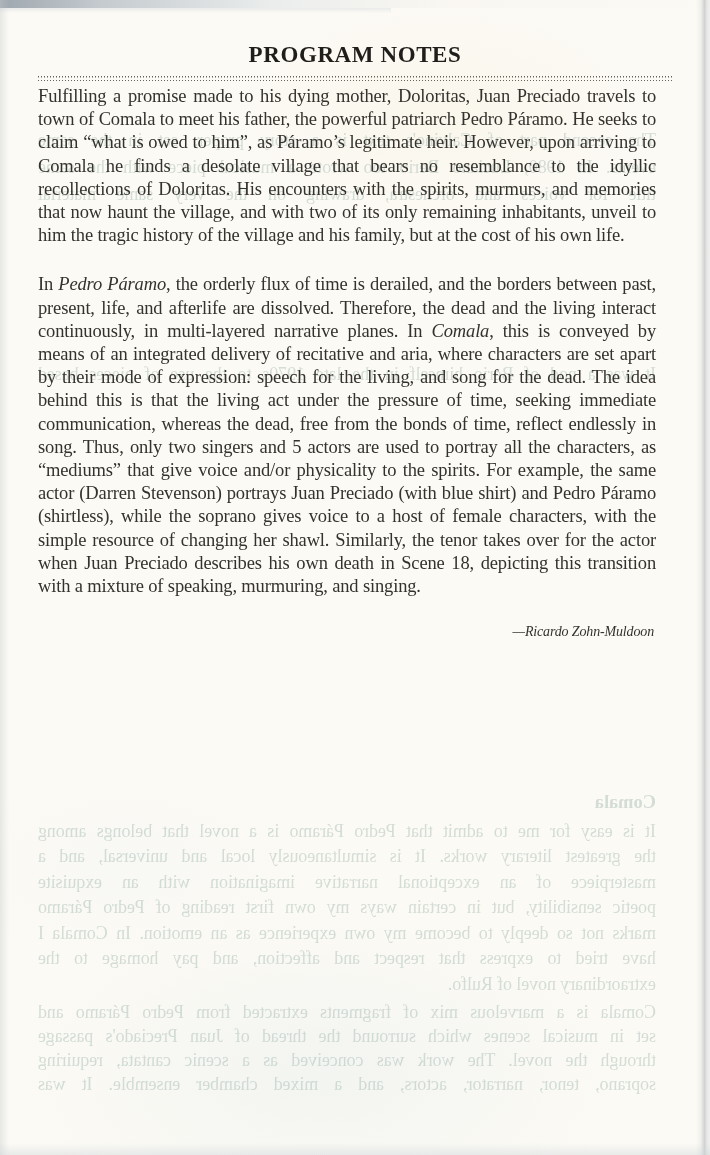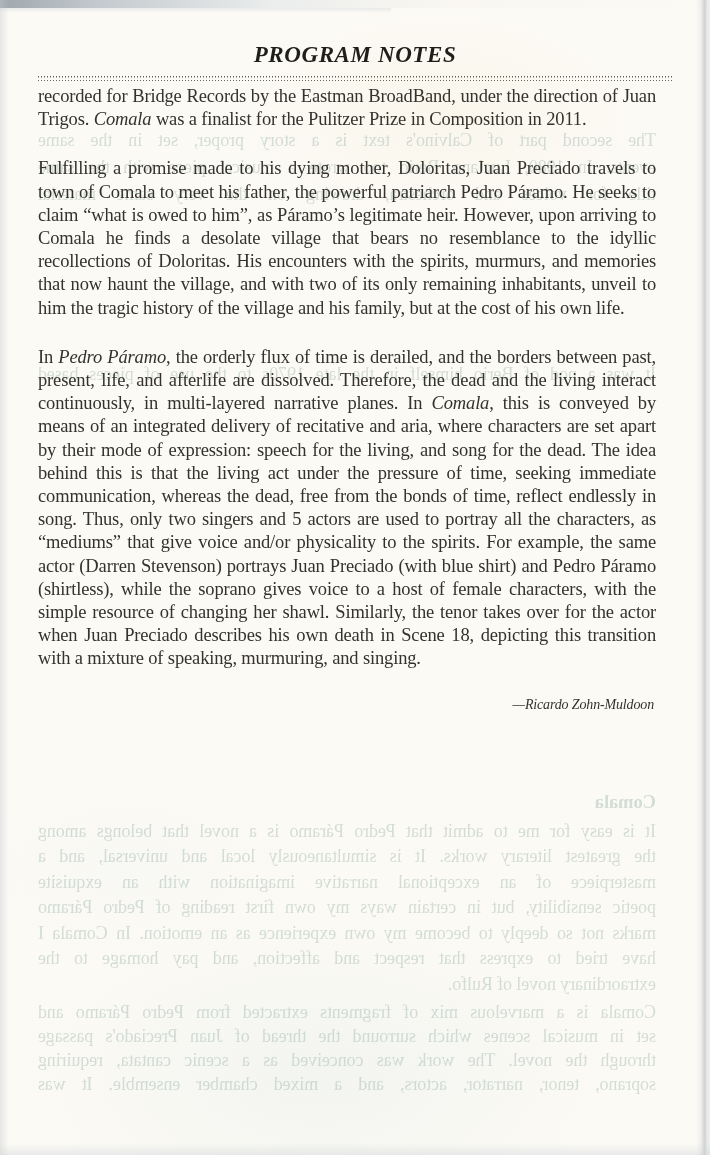--- a/index.html
+++ b/index.html
@@ -21,21 +21,21 @@
   .edge-left{position:absolute;top:0;left:0;width:9px;height:100%;
     background:linear-gradient(90deg, rgba(198,203,206,.4), transparent);}
   .edge-right{position:absolute;top:0;right:0;width:14px;height:100%;
     background:linear-gradient(90deg, transparent 0%, rgba(194,199,201,.22) 35%,
       rgba(163,170,174,.5) 62%, rgba(205,210,212,.45) 78%, rgba(228,231,232,.5) 100%);}
   .edge-bottom{position:absolute;bottom:0;left:0;width:100%;height:12px;
     background:linear-gradient(0deg, rgba(204,212,215,.4), transparent);}
 
   .title{
     position:absolute;top:42px;left:0;width:100%;margin:0;text-align:center;
-    font-size:23px;font-weight:bold;letter-spacing:.6px;color:#1f1e1b;font-style:italic;
+    font-size:23px;font-weight:bold;letter-spacing:.6px;color:#1f1e1b;
   }
   .rule{
     position:absolute;top:76px;left:38px;width:634px;height:5px;opacity:.85;
     background:
       repeating-linear-gradient(90deg,#4a4843 0 1.2px,transparent 1.2px 3px) top/100% 1.5px no-repeat,
       repeating-linear-gradient(90deg,#4a4843 0 1.2px,transparent 1.2px 3px) bottom/100% 1.5px no-repeat;
   }
 
   .body-col{
     position:absolute;top:85px;left:38px;width:618px;
@@ -98,19 +98,18 @@
   </div>
   <div class="ghost ghost-bottom">
       <div class="gline">Comala is a marvelous mix of fragments extracted from Pedro Páramo and</div>
       <div class="gline">set in musical scenes which surround the thread of Juan Preciado's passage</div>
       <div class="gline">through the novel. The work was conceived as a scenic cantata, requiring</div>
       <div class="gline">soprano, tenor, narrator, actors, and a mixed chamber ensemble. It was</div>
     </div>
 
   <div class="body-col">
     <div id="paras">
-        <p><span>recorded for Bridge Records by the Eastman BroadBand, under the direction of Juan Trigos. </span><span class="it">Comala</span><span> was a finalist for the Pulitzer Prize in Composition in 2011.</span></p>
         <p><span>Fulfilling a promise made to his dying mother, Doloritas, Juan Preciado travels to town of Comala to meet his father, the powerful patriarch Pedro Páramo. He seeks to claim “what is owed to him”, as Páramo’s legitimate heir. However, upon arriving to Comala he finds a desolate village that bears no resemblance to the idyllic recollections of Doloritas. His encounters with the spirits, murmurs, and memories that now haunt the village, and with two of its only remaining inhabitants, unveil to him the tragic history of the village and his family, but at the cost of his own life.</span></p>
         <p><span>In </span><span class="it">Pedro Páramo</span><span>, the orderly flux of time is derailed, and the borders between past, present, life, and afterlife are dissolved. Therefore, the dead and the living interact continuously, in multi-layered narrative planes. In </span><span class="it">Comala</span><span>, this is conveyed by means of an integrated delivery of recitative and aria, where characters are set apart by their mode of expression: speech for the living, and song for the dead. The idea behind this is that the living act under the pressure of time, seeking immediate communication, whereas the dead, free from the bonds of time, reflect endlessly in song. Thus, only two singers and 5 actors are used to portray all the characters, as “mediums” that give voice and/or physicality to the spirits. For example, the same actor (Darren Stevenson) portrays Juan Preciado (with blue shirt) and Pedro Páramo (shirtless), while the soprano gives voice to a host of female characters, with the simple resource of changing her shawl. Similarly, the tenor takes over for the actor when Juan Preciado describes his own death in Scene 18, depicting this transition with a mixture of speaking, murmuring, and singing.</span></p>
       </div>
     <div class="attribution">—Ricardo Zohn-Muldoon</div>
   </div>
 </div>
 
 </body></html>

